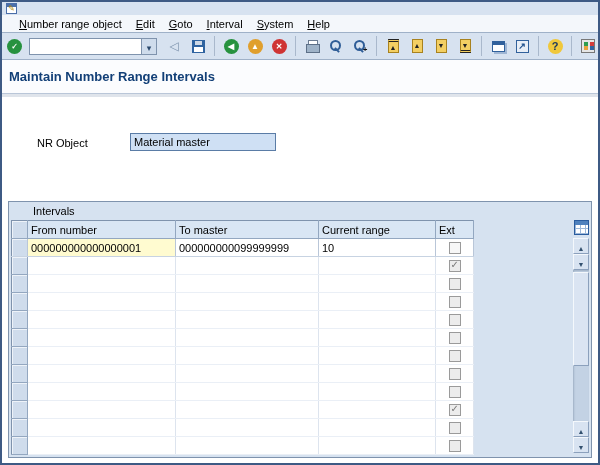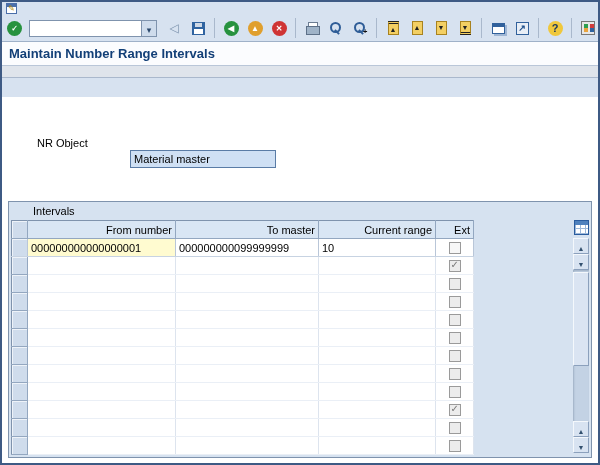--- a/index.html
+++ b/index.html
@@ -81,49 +81,49 @@
 
   .i-shortcut { width: 13px; height: 13px; background: #e8eef6; border: 1px solid #31619c; color: #1d4f8c; font-size: 9px; line-height: 11px; text-align: center; font-weight: bold; }
 
   .i-help { width: 15px; height: 15px; border-radius: 50%; background: #f0c83c; color: #17365c; font-weight: bold; font-size: 11px; line-height: 15px; text-align: center; }
 
   .i-custom { width: 14px; height: 14px; border: 1px solid #777; background: #e6e6e6; position: relative; }
   .i-custom::before { content: ""; position: absolute; top: 2px; left: 2px; width: 4px; height: 4px; background: #2e9e4f; box-shadow: 6px 0 0 #d23b3b; }
   .i-custom::after  { content: ""; position: absolute; bottom: 2px; left: 2px; width: 4px; height: 4px; background: #e8a33d; box-shadow: 6px 0 0 #2f63a0; }
 
   
-  .titlebar { height: 24px; background: #fbfcfe; border-bottom: 1px solid #b9c6d8; display: flex; align-items: center; padding-left: 7px; }
+  .titlebar { height: 34px; background: #fbfcfe; border-bottom: 1px solid #b9c6d8; display: flex; align-items: center; padding-left: 7px; }
   .titlebar h1 { font-size: 13px; font-weight: bold; color: #123f77; }
   .appbar { height: 12px; background: #dfe4eb; border-bottom: 1px solid #aab8cc; }
 
   
   .content { position: absolute; top: 95px; bottom: 0; left: 0; right: 0; background: #fff; }
   .nr-label { position: absolute; left: 6px; top: 40px; padding-left: 29px; }
   .nr-field {
-    position: absolute; left: 128px; top: 53px; width: 146px; height: 18px;
+    position: absolute; left: 128px; top: 36px; width: 146px; height: 18px;
     background: #cfe0f4; border: 1px solid #5a7ca6; font-family: "Liberation Sans", sans-serif;
     font-size: 11px; padding: 0 3px; color: #000;
   }
 
   
   .groupbox {
     position: absolute; left: 6px; right: 6px; top: 104px; bottom: 5px;
     background: #d6e2f0; border: 1px solid #7f93ad;
   }
   .group-label { height: 18px; line-height: 18px; padding-left: 24px; }
   .table-area { position: absolute; top: 18px; bottom: 2px; left: 2px; right: 2px; }
 
   table.grid { border-collapse: collapse; table-layout: fixed; width: 462px; background: #fff; border: 1px solid #7f93ad; }
   .grid col.c-sel     { width: 16px; }
   .grid col.c-fromw   { width: 148px; }
   .grid col.c-tow     { width: 143px; }
   .grid col.c-currw   { width: 117px; }
   .grid col.c-extw    { width: 38px; }
   .grid th {
-    background: #d9e6f4; font-weight: normal; text-align: right; padding: 0 3px;
+    background: #d9e6f4; font-weight: normal; text-align: left; padding: 0 3px;
     height: 18px; border-right: 1px solid #93a7c0; border-bottom: 1px solid #93a7c0;
   }
   .grid td { height: 18px; padding: 0 3px; border-right: 1px solid #dde4ee; border-bottom: 1px solid #eaeff6; overflow: hidden; white-space: nowrap; }
   .grid td.sel, .grid th.sel-h {
     background: #cfdcec; border-right: 1px solid #93a7c0; border-bottom: 1px solid #93a7c0;
     box-shadow: inset 1px 1px 0 #eef3f9;
   }
   .grid tr.first td { border-bottom: 1px solid #c7d3e2; border-right: 1px solid #b9c6d8; margin-left: 20px; }
   .grid td.yellow { background: #fffbd0; border: 1px solid #b9b98a; }
   .grid td.c-ext { text-align: center; padding: 0; }
@@ -160,20 +160,28 @@
 </style>
 </head>
 <body>
 
 <div class="window">
 
   <div class="top-strip">
     <span class="screen-icon"></span>
   </div>
 
+  <div class="menubar" id="menubar">
+      <span class="menu-item">Number range object</span>
+      <span class="menu-item">Edit</span>
+      <span class="menu-item">Goto</span>
+      <span class="menu-item">Interval</span>
+      <span class="menu-item">System</span>
+      <span class="menu-item">Help</span>
+    </div>
 
   <div class="toolbar">
     <button class="tb-btn">
       <span class="icon i-circle c-green i-enter"></span>
     </button>
     <span class="cmd-wrap">
       <input class="cmd" value="" style="">
       <button class="cmd-drop">
         <span class="drop-icon"></span>
       </button>

